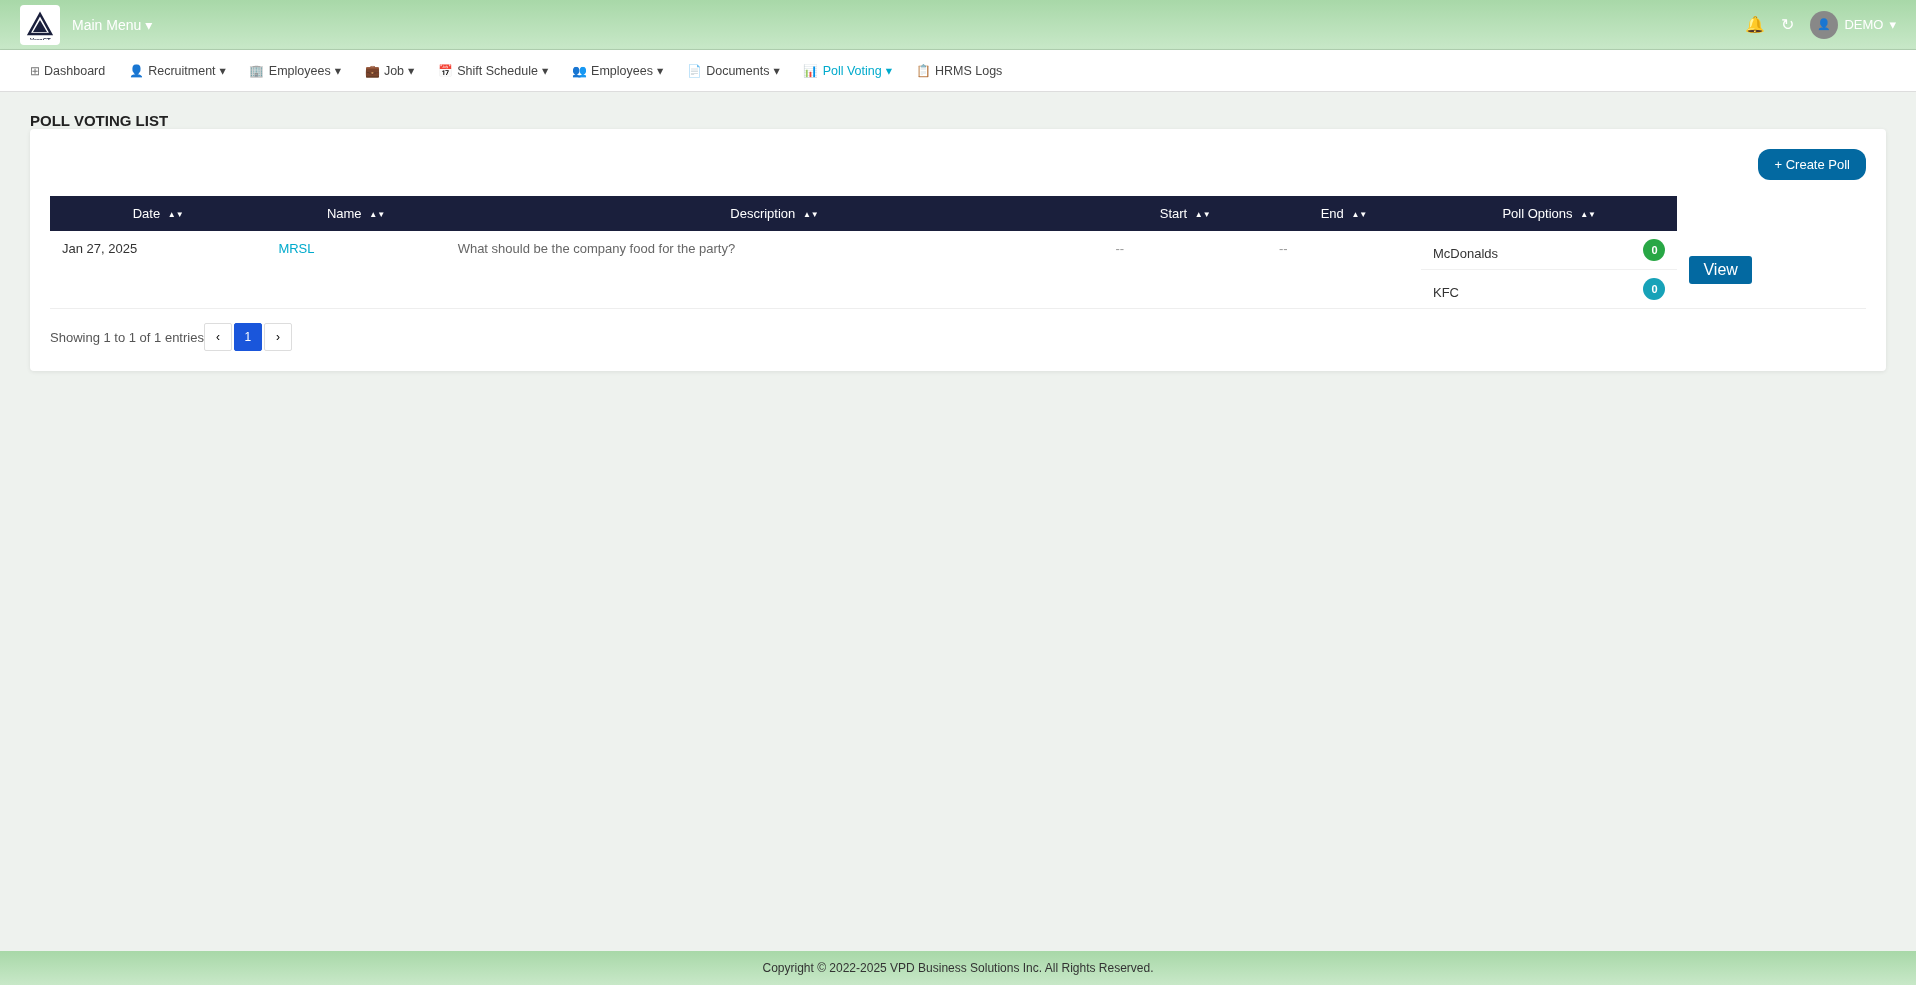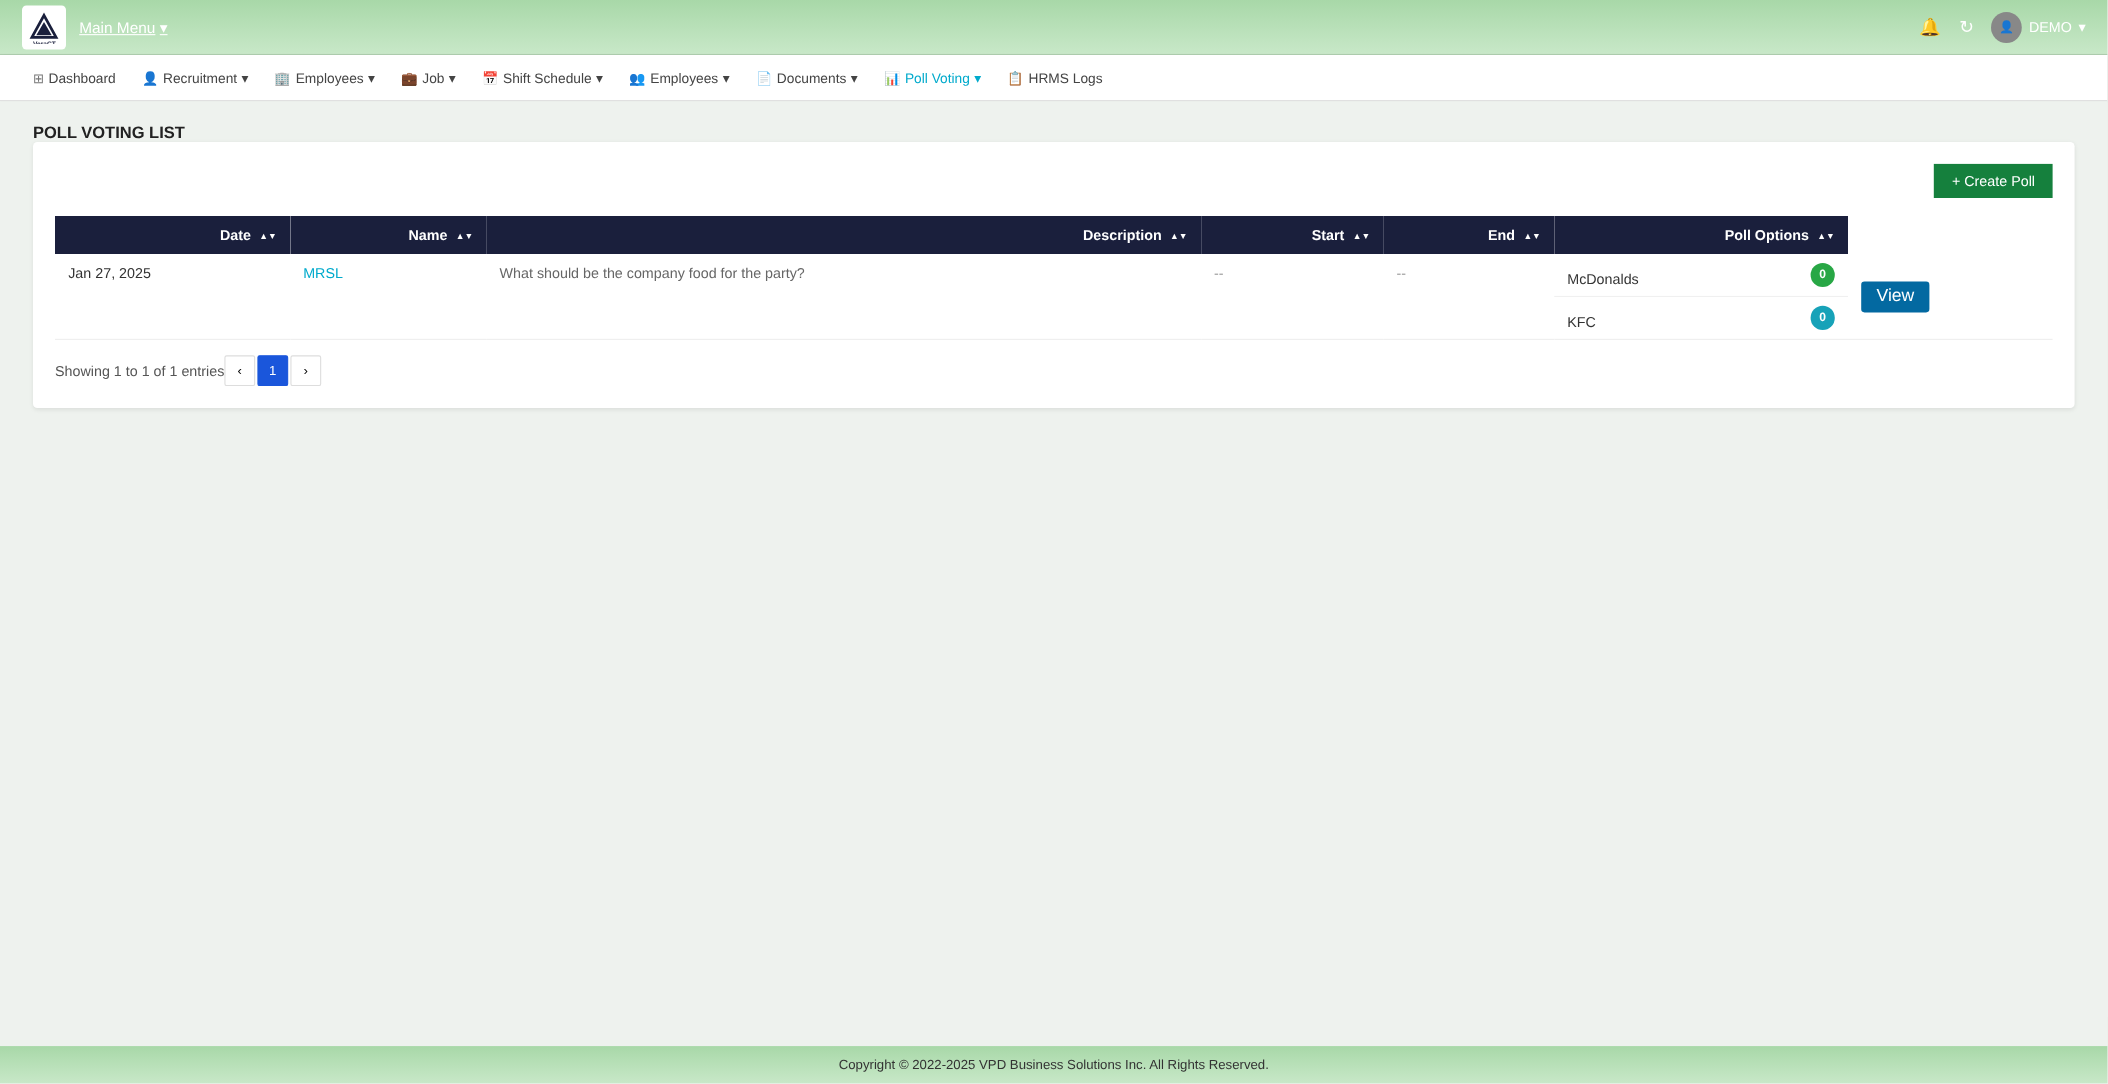--- a/index.html
+++ b/index.html
@@ -30,21 +30,20 @@
       justify-content: center;
     }
     .main-menu-btn {
       color: white;
       font-size: 14px;
       font-weight: 500;
       cursor: pointer;
       display: flex;
       align-items: center;
       gap: 4px;
-      text-decoration: underline;
     }
     .header-right {
       display: flex;
       align-items: center;
       gap: 16px;
     }
     .header-icon {
       color: white;
       font-size: 16px;
       cursor: pointer;
@@ -113,25 +112,25 @@
       box-shadow: 0 1px 4px rgba(0,0,0,0.08);
     }
 
     
     .toolbar {
       display: flex;
       justify-content: flex-end;
       margin-bottom: 16px;
     }
     .create-poll-btn {
-      background: #15803d;
+      background: #0369a1;
       color: white;
       border: none;
       padding: 8px 16px;
-      border-radius: 0;
+      border-radius: 12px;
       font-size: 13px;
       cursor: pointer;
       display: flex;
       align-items: center;
       gap: 6px;
     }
 
     
     .table-controls {
       display: flex;
@@ -173,22 +172,22 @@
       width: 100%;
       border-collapse: collapse;
       font-size: 13px;
     }
     .data-table thead tr {
       background: #1a1f3c;
       color: white;
     }
     .data-table thead th {
       padding: 10px 12px;
-      text-align: right;
-      font-weight: 700;
+      text-align: center;
+      font-weight: 400;
       position: relative;
     }
     .data-table thead th .sort-icons {
       display: inline-flex;
       flex-direction: column;
       margin-left: 4px;
       font-size: 8px;
       vertical-align: middle;
     }
     .data-table tbody tr {

